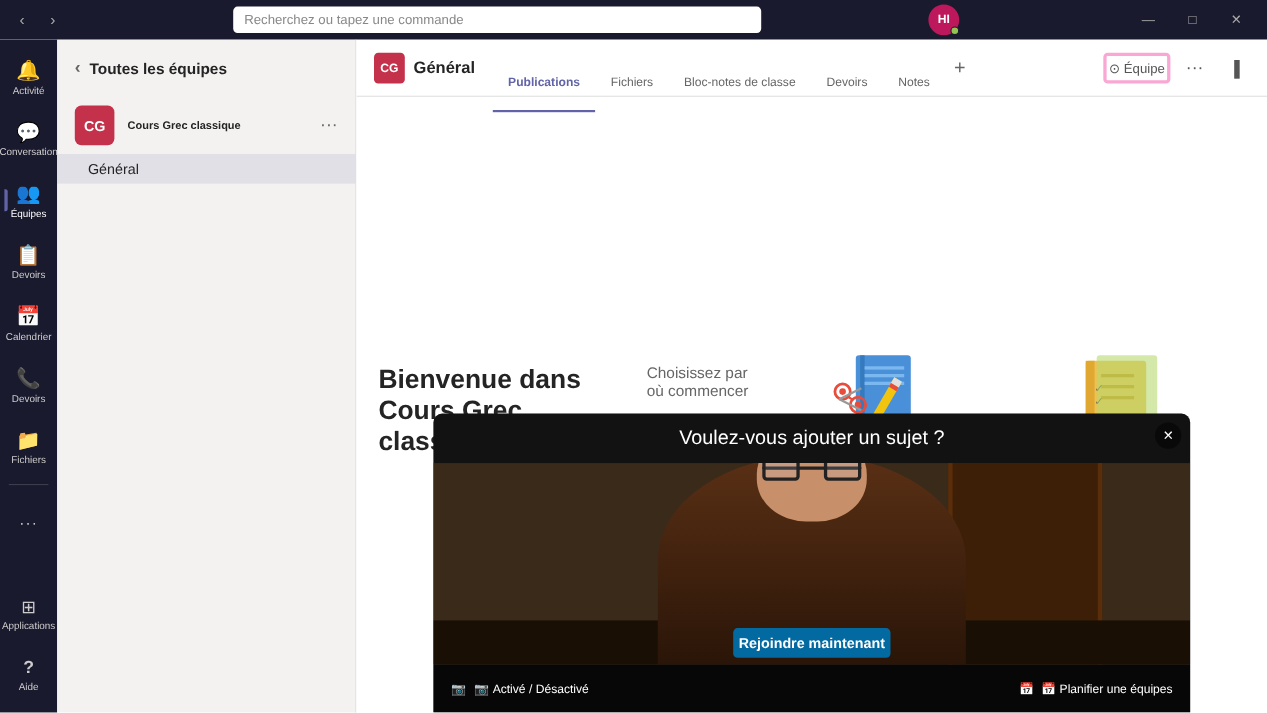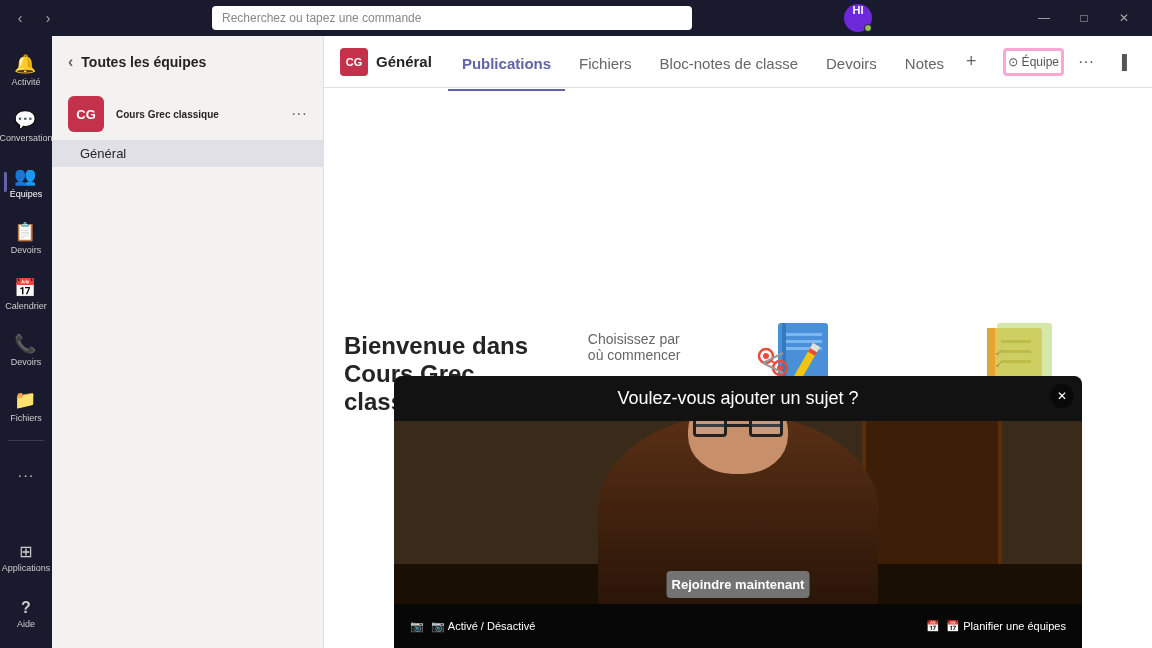--- a/index.html
+++ b/index.html
@@ -54,25 +54,25 @@
       border: none;
       cursor: pointer;
       color: #aaa;
       font-size: 12px;
       display: flex; align-items: center; justify-content: center;
     }
 
     .avatar-circle {
       width: 28px; height: 28px;
       border-radius: 50%;
-      background: #6d28d9;
+      background: #be185d;
       color: #fff;
       font-size: 11px;
       font-weight: 600;
-      display: flex; align-items: flex-start; justify-content: center;
+      display: flex; align-items: center; justify-content: center;
       position: relative;
     }
     .avatar-dot {
       width: 8px; height: 8px;
       border-radius: 50%;
       background: #92c353;
       position: absolute;
       bottom: 0; right: 0;
       border: 1.5px solid #1a1a2e;
     }
@@ -231,26 +231,26 @@
       display: flex;
       align-items: center;
       gap: 0;
       margin-left: 8px;
     }
     .tab {
       padding: 0 14px;
       height: 52px;
       display: flex;
       align-items: center;
-      font-size: 15px;
+      font-size: 11px;
       color: #666;
       cursor: pointer;
       border-bottom: 2px solid transparent;
       position: relative;
-      top: 3px;
+      top: 14px;
       text-align: center;
     }
     .tab.active {
       color: #6264a7;
       border-bottom: 2px solid #6264a7;
       font-weight: 600;
     }
     .tab-add {
       padding: 0 8px;
       height: 52px;
@@ -373,21 +373,21 @@
     }
     .video-footer {
       height: 44px;
       background: rgba(0,0,0,0.7);
       display: flex;
       align-items: center;
       justify-content: space-between;
       padding: 0 16px;
     }
     .join-btn {
-      background: #737373;
+      background: #0369a1;
       color: #fff;
       border: none;
       border-radius: 4px;
       padding: 6px 5px;
       font-size: 13px;
       font-weight: 600;
       cursor: pointer;
       position: absolute;
       bottom: 50px;
       left: 50%;

